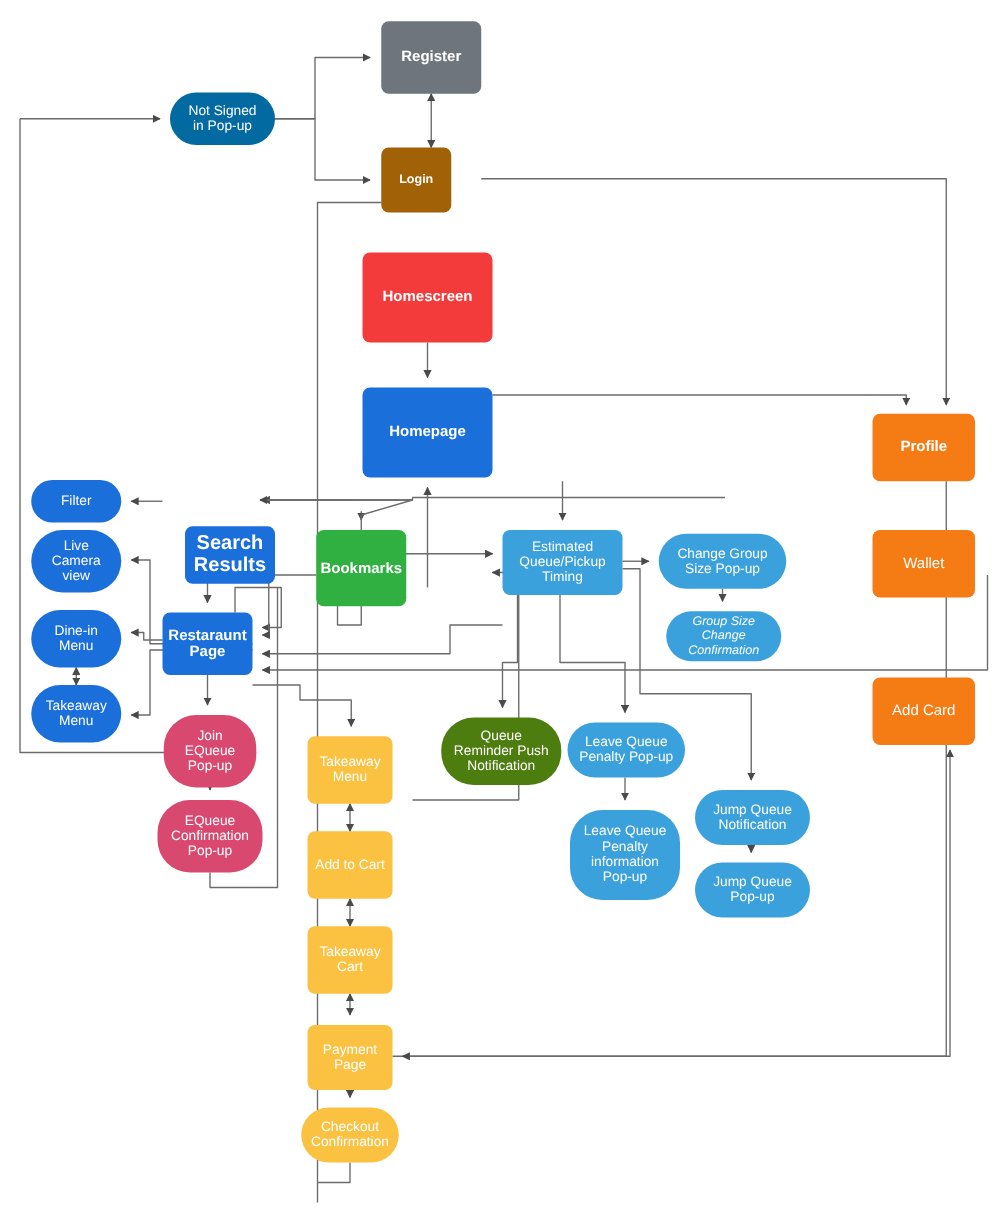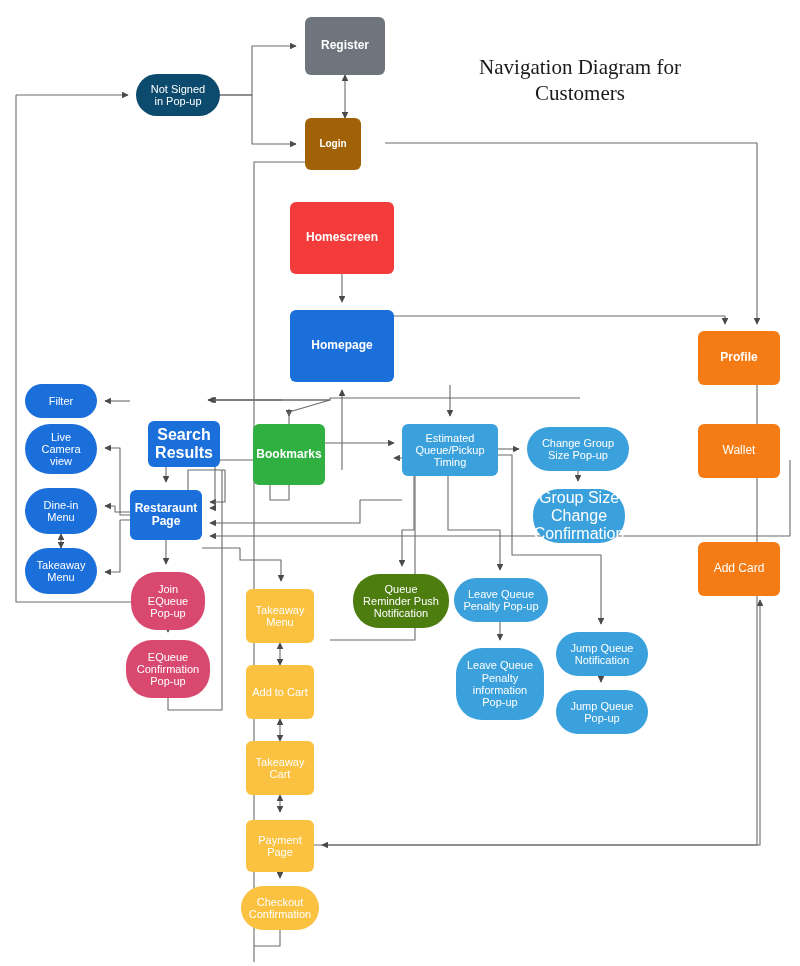--- a/index.html
+++ b/index.html
@@ -106,21 +106,21 @@
         <path d="M 289 424 L 289 412 L 330 400 L 208 400"></path>
         <path d="M 289 474 L 289 500 L 270 500 L 270 443 L 394 443" marker-end="url(#arrEnd)"></path>
         <path d="M 330 640 L 415 640 L 415 458 L 394 458" marker-end="url(#arrEnd)"></path>
         <path d="M 580 398 L 330 398 L 330 400 L 208 400" marker-end="url(#arrEnd)"></path>
         <path d="M 342 470 L 342 390" marker-end="url(#arrEnd)"></path>
       </g>
   </svg>
 
   <div id="node-layer">
       <div class="node rect bold" style="left: 305px; top: 17px; width: 80px; height: 58px; background: rgb(111, 117, 124); font-size: 12px;"><span>Register</span></div>
-      <div class="node pill" style="left: 136px; top: 74px; width: 84px; height: 42px; background: #0c4a6e; font-size: 11px;"><span>Not Signed
+      <div class="node pill" style="left: 136px; top: 74px; width: 84px; height: 42px; background: #0369a1; font-size: 11px;"><span>Not Signed
 in Pop-up</span></div>
       <div class="node rect bold" style="left: 305px; top: 118px; width: 56px; height: 52px; background: #a16207; font-size: 10px;"><span>Login</span></div>
       <div class="node rect bold" style="left: 290px; top: 202px; width: 104px; height: 72px; background: rgb(244, 59, 59); font-size: 12px;"><span>Homescreen</span></div>
       <div class="node rect bold" style="left: 290px; top: 310px; width: 104px; height: 72px; background: rgb(26, 111, 219); font-size: 12px;"><span>Homepage</span></div>
       <div class="node rect bold" style="left: 698px; top: 331px; width: 82px; height: 54px; background: rgb(245, 124, 20); font-size: 12px;"><span>Profile</span></div>
       <div class="node rect" style="left: 698px; top: 424px; width: 82px; height: 54px; background: rgb(245, 124, 20); font-size: 12px;"><span>Wallet</span></div>
       <div class="node rect" style="left: 698px; top: 542px; width: 82px; height: 54px; background: rgb(245, 124, 20); font-size: 12px;"><span>Add Card</span></div>
       <div class="node rect bold" style="left: 148px; top: 377px; width: 72px; height: 46px; background: rgb(26, 111, 219); font-size: 16px; margin-top: 44px;"><span>Search
 Results</span></div>
       <div class="node pill" style="left: 25px; top: 384px; width: 72px; height: 34px; background: rgb(26, 111, 219); font-size: 11px;"><span>Filter</span></div>
@@ -132,21 +132,21 @@
       <div class="node pill" style="left: 25px; top: 548px; width: 72px; height: 46px; background: rgb(26, 111, 219); font-size: 11px;"><span>Takeaway
 Menu</span></div>
       <div class="node rect bold" style="left: 130px; top: 490px; width: 72px; height: 50px; background: rgb(26, 111, 219); font-size: 12px;"><span>Restaraunt
 Page</span></div>
       <div class="node rect bold" style="left: 253px; top: 424px; width: 72px; height: 61px; background: rgb(47, 176, 64); font-size: 12px;"><span>Bookmarks</span></div>
       <div class="node rect" style="left: 402px; top: 424px; width: 96px; height: 52px; background: rgb(59, 161, 221); font-size: 11px;"><span>Estimated
 Queue/Pickup
 Timing</span></div>
       <div class="node pill" style="left: 527px; top: 427px; width: 102px; height: 44px; background: rgb(59, 161, 221); font-size: 11px;"><span>Change Group
 Size Pop-up</span></div>
-      <div class="node pill" style="left: 533px; top: 489px; width: 92px; height: 54px; background: rgb(59, 161, 221); font-size: 16px;"><span>Group Size
+      <div class="node pill" style="left: 533px; top: 489px; width: 92px; height: 40px; background: rgb(59, 161, 221); font-size: 10px; font-style: italic;"><span>Group Size
 Change
 Confirmation</span></div>
       <div class="node pill" style="left: 353px; top: 574px; width: 96px; height: 54px; background: #4d7c0f; font-size: 11px;"><span>Queue
 Reminder Push
 Notification</span></div>
       <div class="node pill" style="left: 454px; top: 578px; width: 94px; height: 44px; background: rgb(59, 161, 221); font-size: 11px;"><span>Leave Queue
 Penalty Pop-up</span></div>
       <div class="node pill" style="left: 456px; top: 648px; width: 88px; height: 72px; background: rgb(59, 161, 221); font-size: 11px;"><span>Leave Queue
 Penalty
 information
@@ -165,16 +165,14 @@
 Menu</span></div>
       <div class="node rect" style="left: 246px; top: 665px; width: 68px; height: 54px; background: rgb(251, 193, 65); font-size: 11px;"><span>Add to Cart</span></div>
       <div class="node rect" style="left: 246px; top: 741px; width: 68px; height: 54px; background: rgb(251, 193, 65); font-size: 11px;"><span>Takeaway
 Cart</span></div>
       <div class="node rect" style="left: 246px; top: 820px; width: 68px; height: 52px; background: rgb(251, 193, 65); font-size: 11px;"><span>Payment
 Page</span></div>
       <div class="node pill" style="left: 241px; top: 886px; width: 78px; height: 44px; background: rgb(251, 193, 65); font-size: 11px;"><span>Checkout
 Confirmation</span></div>
     </div>
 
-  <div class="title" id="diagram-title" style="left:450px; top:55px; width:260px;">Navigation Diagram for
-Customers</div>
 
 </div>
 
 </body></html>

